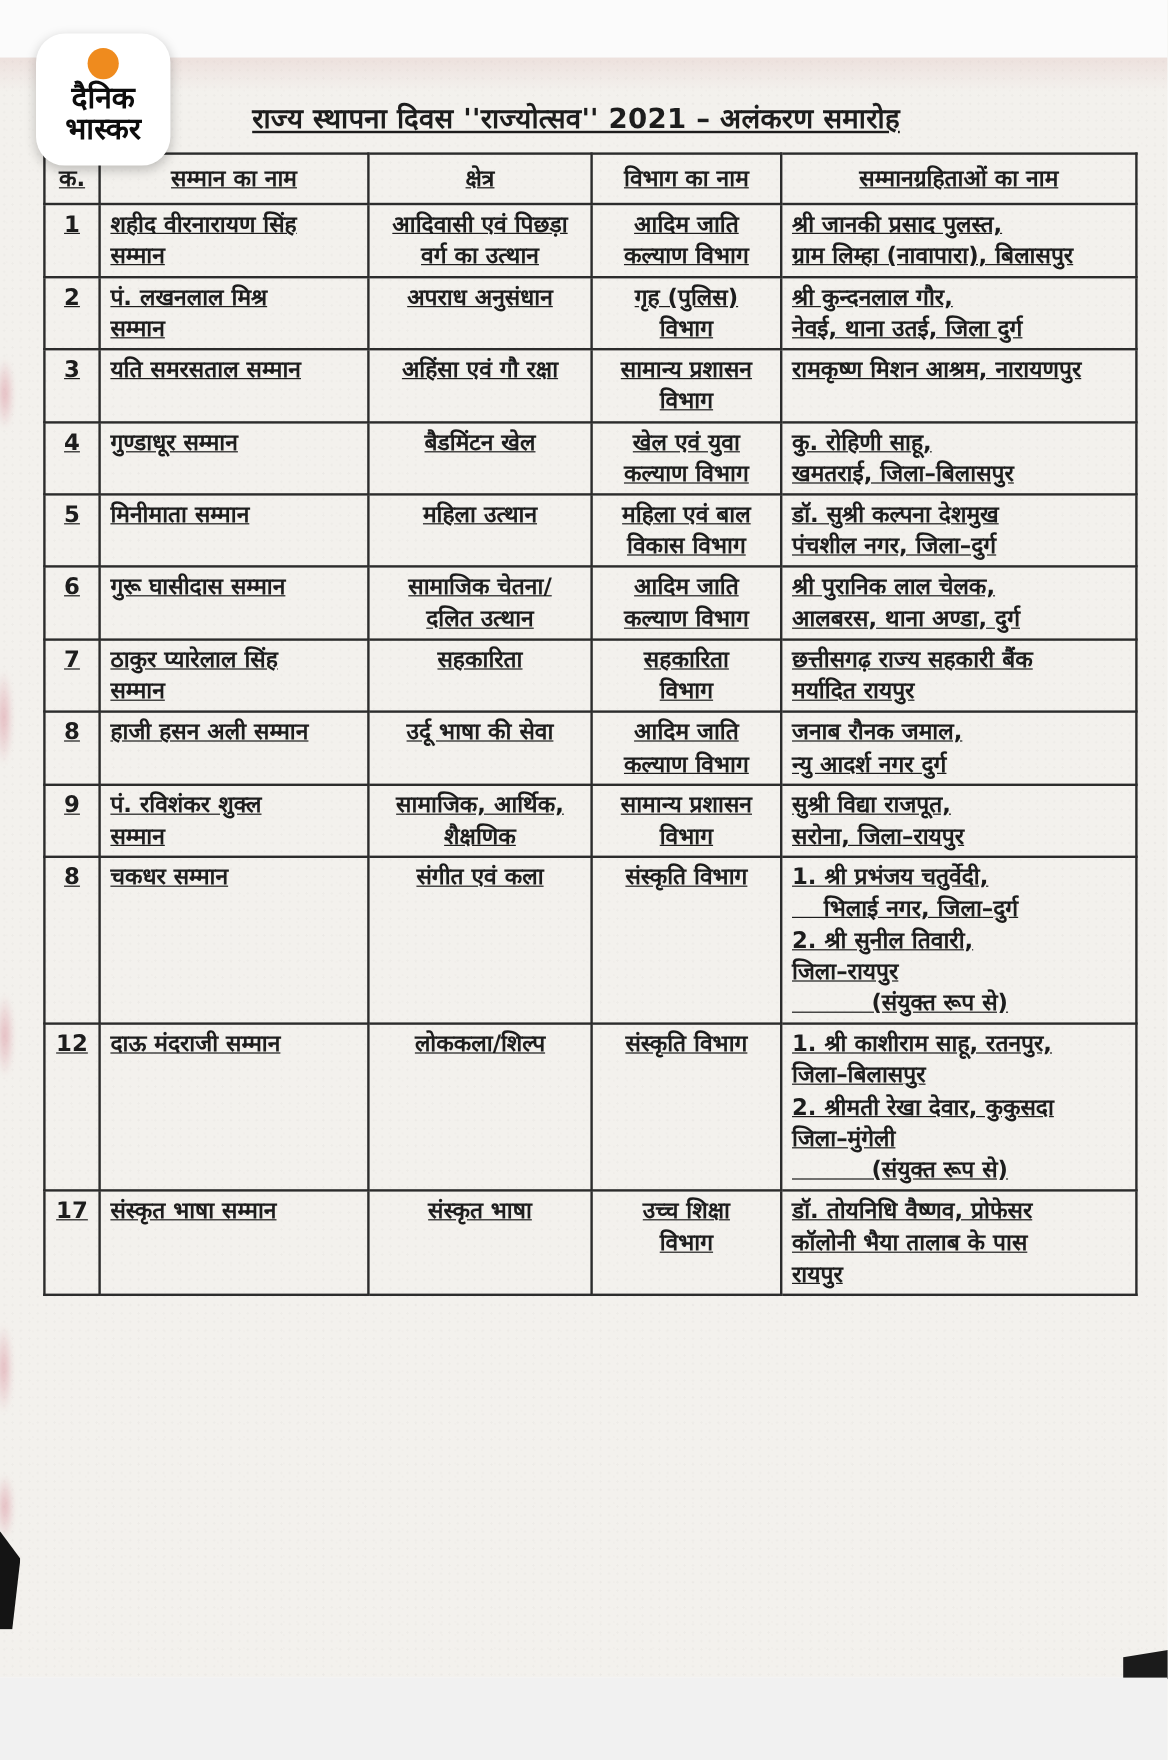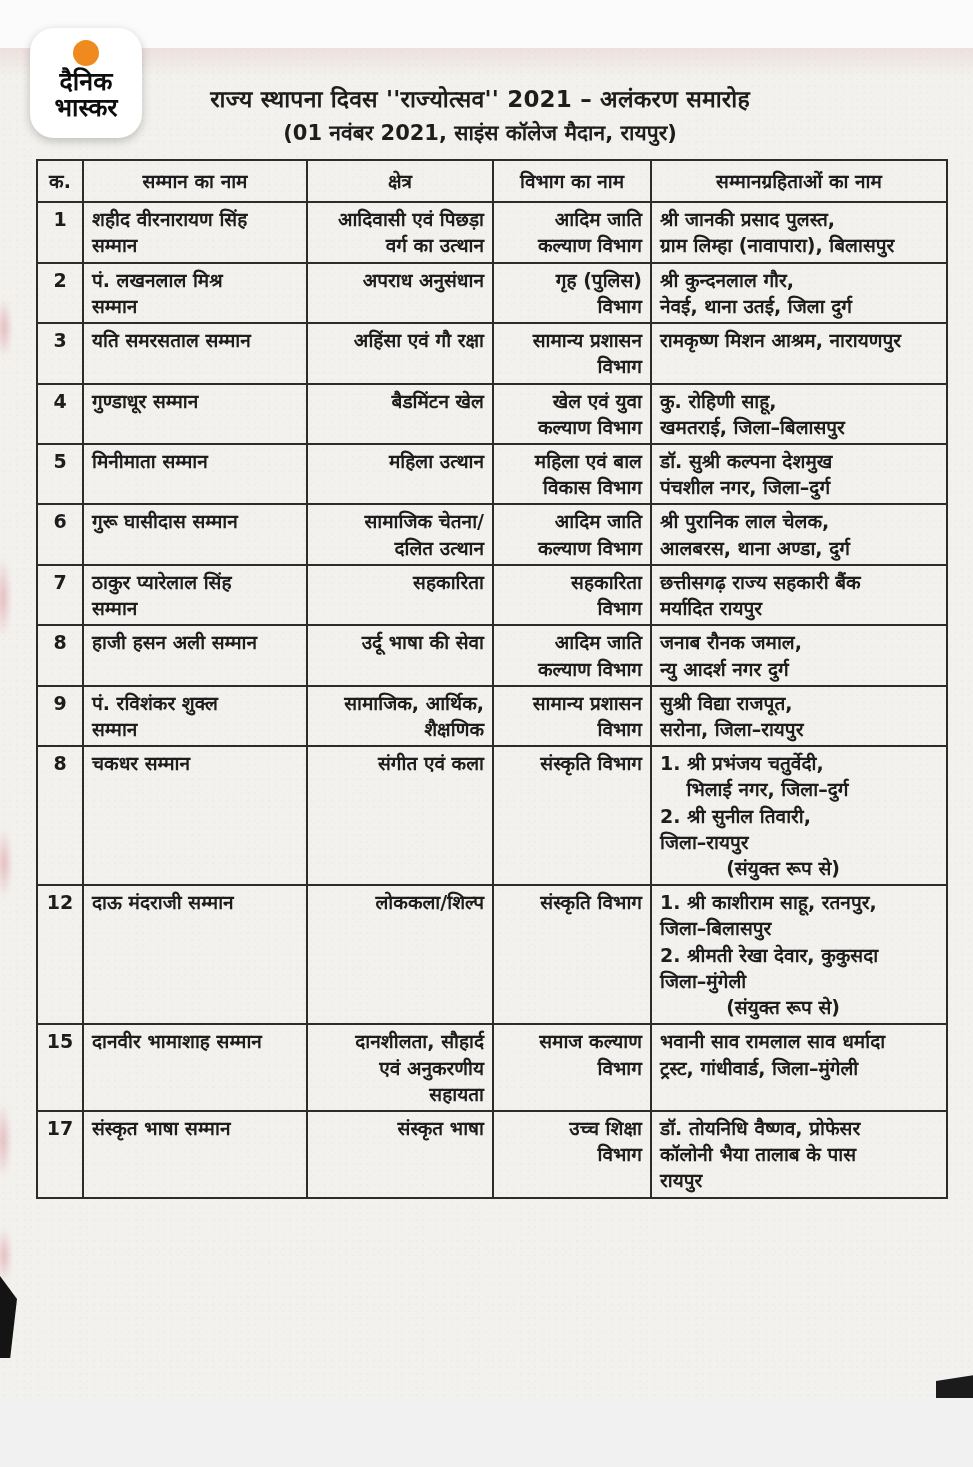--- a/index.html
+++ b/index.html
@@ -15,20 +15,21 @@
     background:#fbfbfb;color:var(--ink);
     font-family:"DejaVu Sans","Liberation Sans",sans-serif;
   }
   .page{position:relative;width:973px;height:1467px}
   .paper{
     position:absolute;top:48px;left:0;width:973px;height:1350px;
     background-color:var(--paper);
     background-image:radial-gradient(rgba(0,0,0,.022) 1px,transparent 1px),
                      radial-gradient(rgba(120,80,80,.018) 1px,transparent 1px);
     background-size:7px 7px,11px 11px;
+    text-decoration:underline;
   }
   .speckle-band{
     position:absolute;top:0;left:0;width:100%;height:28px;
     background:linear-gradient(to bottom,rgba(205,140,140,.16),rgba(205,140,140,0));
   }
   
   .logo{
     position:absolute;top:-20px;left:30px;width:112px;height:110px;
     background:#fff;border-radius:24px;box-shadow:0 3px 10px rgba(0,0,0,.22);
     text-align:center;padding-top:5px;
@@ -46,21 +47,21 @@
     width:910px;margin:13px 0 0 36px;background:transparent;
   }
   th,td{
     border:2px solid var(--table-border);
     vertical-align:top;padding:3px 8px;
     font-size:19px;line-height:1.38;white-space:pre-line;
   }
   th{font-weight:700;text-align:center;padding:7px 4px;vertical-align:middle;white-space:normal}
   td{font-weight:600}
   td.c-no{text-align:center;padding-left:2px;padding-right:2px;font-family:"DejaVu Sans",sans-serif}
-  td.c-field,td.c-dept{text-align:right}
+  td.c-field,td.c-dept{text-align:center}
   td.c-recip{font-weight:700}
   
   .artifact{position:absolute;pointer-events:none}
   .smudge{
     width:16px;border-radius:50%;
     background:radial-gradient(closest-side,rgba(205,95,115,.38),rgba(205,95,115,0));
     filter:blur(2px);
   }
   .corner-bl{left:0;top:1228px;width:17px;height:82px;background:#141414;
     clip-path:polygon(0 0,100% 28%,60% 100%,0 100%)}
@@ -76,21 +77,20 @@
     <div class="speckle-band"></div>
 
     <div class="logo">
       <span class="logo-dot"></span>
       <div class="logo-text">दैनिक</div>
       <div class="logo-text">भास्कर</div>
     </div>
 
     <div class="titles">
       <div class="title">राज्य स्थापना दिवस ''राज्योत्सव'' 2021 – अलंकरण समारोह</div>
-      <div class="subtitle">(01 नवंबर 2021, साइंस कॉलेज मैदान, रायपुर)</div>
     </div>
 
     <table>
       <colgroup>
         <col style="width:46px">
           <col style="width:224px">
           <col style="width:186px">
           <col style="width:158px">
           <col style="width:296px">
       </colgroup>
@@ -220,31 +220,20 @@
     <td class="c-dept">संस्कृति विभाग</td>
     <td class="c-recip">1. श्री काशीराम साहू, रतनपुर,
 जिला–बिलासपुर
 2. श्रीमती रेखा देवार, कुकुसदा
 जिला–मुंगेली
 &nbsp;&nbsp;&nbsp;&nbsp;&nbsp;&nbsp;&nbsp;&nbsp;&nbsp;&nbsp;(संयुक्त रूप से)</td>
   </tr>
 
 
 
-  <tr>
-    <td class="c-no">15</td>
-    <td class="c-award">दानवीर भामाशाह सम्मान</td>
-    <td class="c-field">दानशीलता, सौहार्द
-एवं अनुकरणीय
-सहायता</td>
-    <td class="c-dept">समाज कल्याण
-विभाग</td>
-    <td class="c-recip">भवानी साव रामलाल साव धर्मादा
-ट्रस्ट, गांधीवार्ड, जिला–मुंगेली</td>
-  </tr>
 
 
   <tr>
     <td class="c-no">17</td>
     <td class="c-award">संस्कृत भाषा सम्मान</td>
     <td class="c-field">संस्कृत भाषा</td>
     <td class="c-dept">उच्च शिक्षा
 विभाग</td>
     <td class="c-recip">डॉ. तोयनिधि वैष्णव, प्रोफेसर
 कॉलोनी भैया तालाब के पास

